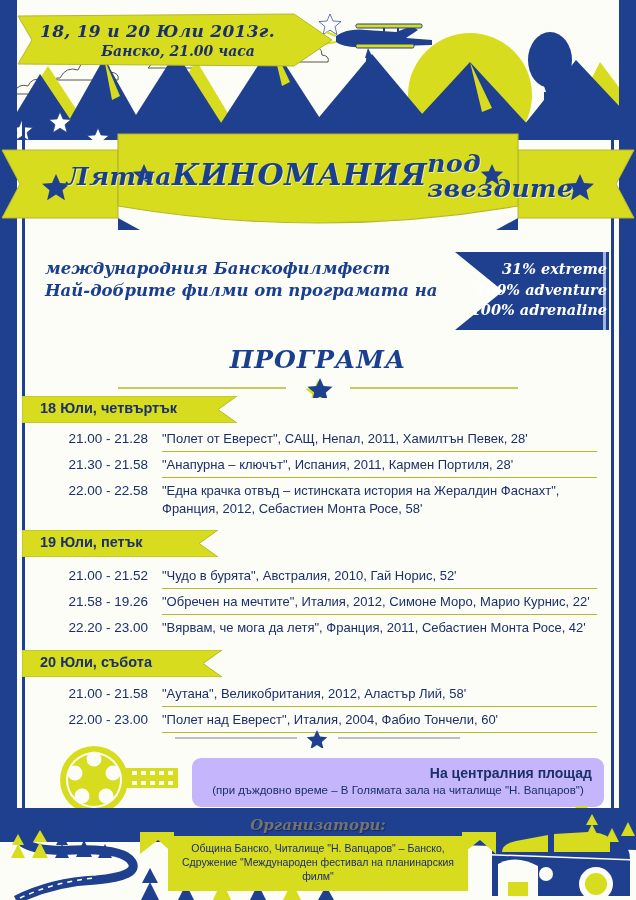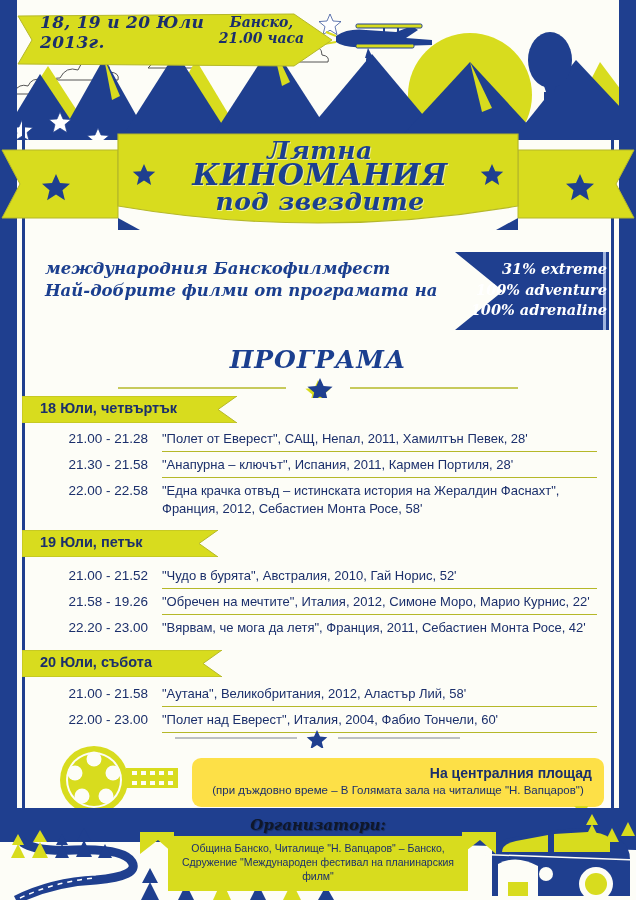--- a/index.html
+++ b/index.html
@@ -25,39 +25,39 @@
 
   
   .scenery{position:absolute;top:0;left:0;width:636px;height:140px;}
 
   
   .date-flag{
     position:absolute;left:14px;top:12px;width:320px;height:56px;
   }
   .date-flag .flag-text{
     position:absolute;inset:0;
-    display:flex;flex-direction:row;justify-content:center;
+    display:flex;flex-direction:column;justify-content:center;
     padding-left:26px;box-sizing:border-box;
     color:#1b2f6b;
   }
   .date-line1{
     font-family:"DejaVu Serif", serif;
     font-style:italic;font-weight:bold;font-size:17px;letter-spacing:.3px;
   }
   .date-line2{
     font-family:"DejaVu Serif", serif;
     font-style:italic;font-weight:bold;font-size:14px;
     text-align:center;padding-right:18px;margin-top:2px;
   }
 
   
   .title-ribbon{position:absolute;left:0;top:122px;width:636px;height:112px;}
   .title-text{
     position:absolute;left:120px;top:126px;width:400px;height:100px;
-    display:flex;flex-direction:column;align-items:center;justify-content:center;
+    display:flex;flex-direction:row;align-items:center;justify-content:center;
     color:#1b3f8f;
     font-family:"DejaVu Serif", serif;
     text-shadow:1px 1px 0 rgba(255,255,255,.55);
     pointer-events:none;
   }
   .t1{font-size:25px;font-style:italic;font-weight:bold;line-height:1;letter-spacing:.5px;}
   .t2{font-size:30px;font-style:italic;font-weight:bold;line-height:.96;letter-spacing:.5px;margin-top:-2px;}
   .t3{font-size:25px;font-style:italic;font-weight:bold;line-height:1;letter-spacing:.5px;margin-top:-1px;}
 
   
@@ -106,21 +106,21 @@
   .row .film{
     flex:1;margin-left:14px;padding-bottom:3px;
     color:#1b2f6b;font-size:13px;line-height:1.38;
     font-family:"Liberation Sans", sans-serif;
   }
   .row.sep .film{border-bottom:1px solid #b5b829;}
 
   
   .venue{
     position:absolute;left:192px;top:758px;width:412px;
-    background:#fde047;border-radius:9px;
+    background:#c4b5fd;border-radius:9px;
     padding:7px 12px 9px 12px;box-sizing:border-box;
     color:#1b2f6b;
   }
   .venue-main{
     text-align:right;font-size:14px;font-weight:bold;
     font-family:"Liberation Sans", sans-serif;line-height:1.2;
   }
   .venue-sub{
     text-align:center;font-size:11.5px;margin-top:2px;
     font-family:"Liberation Sans", sans-serif;line-height:1.2;
@@ -130,21 +130,21 @@
     border-left:10px solid transparent;border-right:4px solid transparent;
     border-top:10px solid #d8dc1e;
   }
 
   
   .bottom-band{position:absolute;left:0;bottom:0;width:636px;height:92px;background:#1f3f8f;}
   .bottom-scene{position:absolute;left:0;bottom:0;width:636px;height:92px;}
 
   .org-title{
     position:absolute;left:0;top:816px;width:636px;text-align:center;
-    color:#0f172a;
+    color:#737373;
     font-family:"DejaVu Serif", serif;
     font-style:italic;font-weight:bold;font-size:15px;
     text-shadow:1px 1px 1px rgba(0,0,0,.35);
   }
   .org-box{
     position:absolute;left:168px;top:836px;width:300px;
     background:#d8dc1e;
     padding:6px 10px 7px 10px;box-sizing:border-box;
     color:#1b2f6b;text-align:center;
     font-family:"Liberation Sans", sans-serif;

